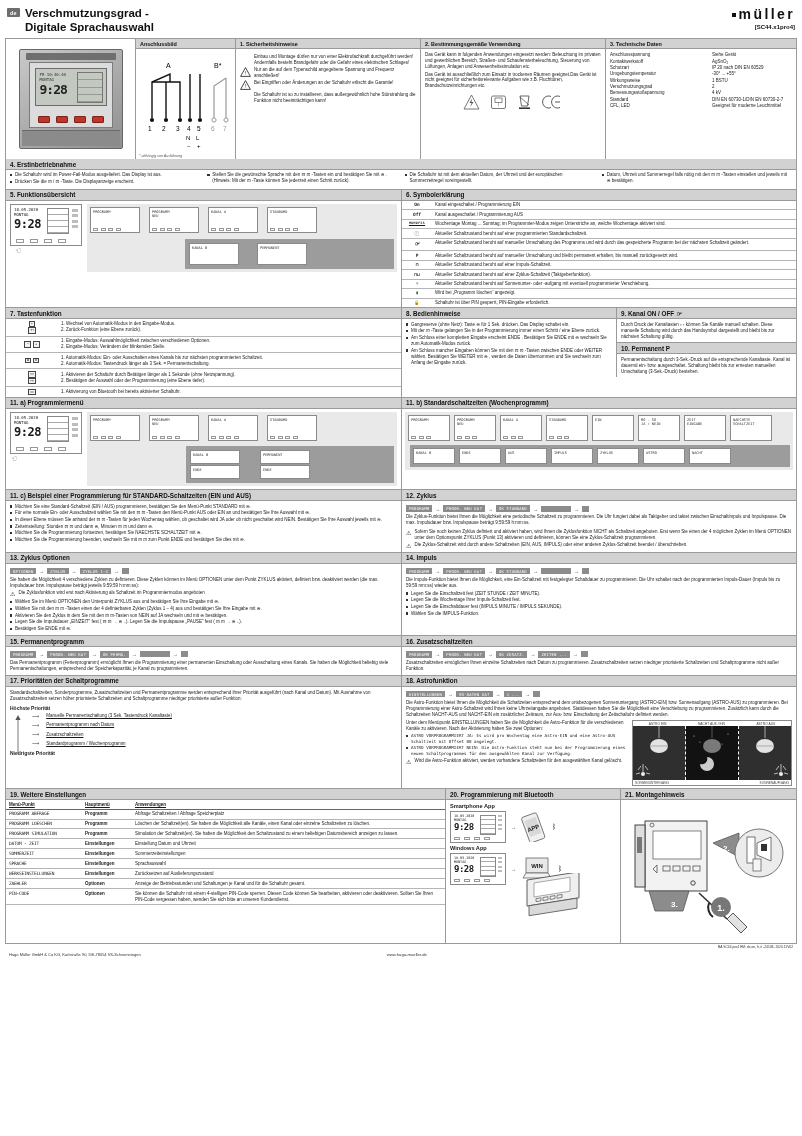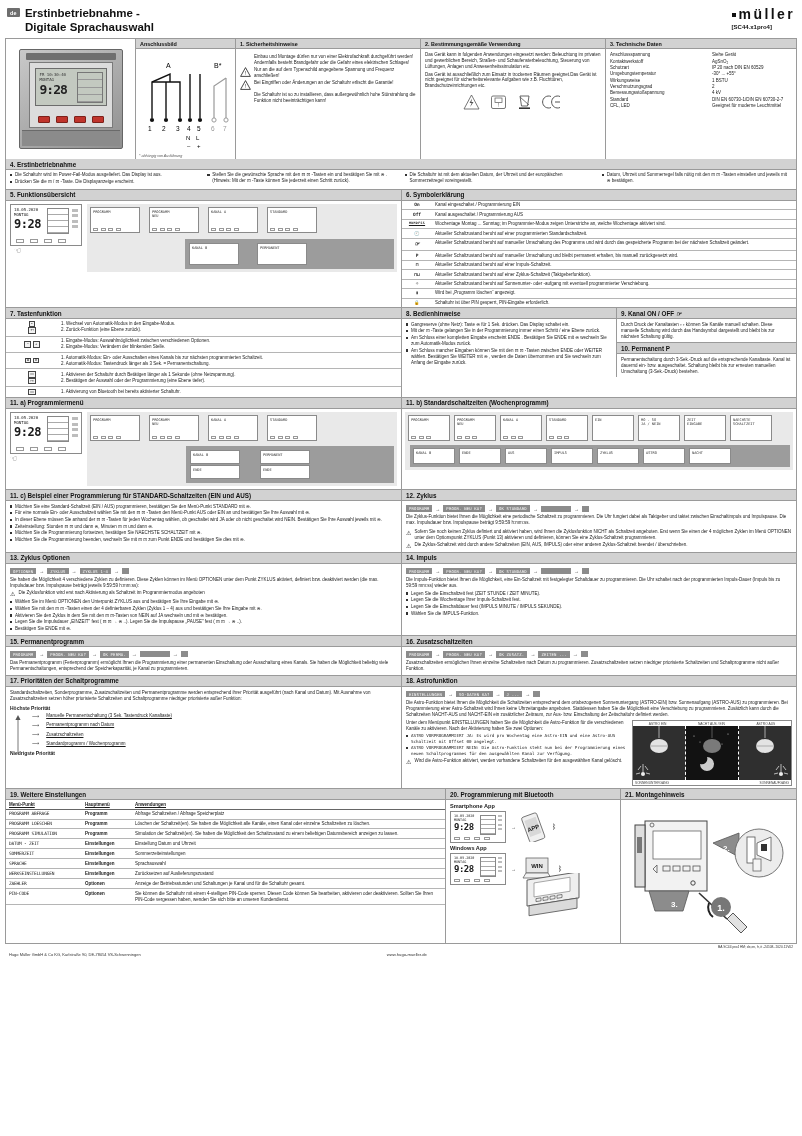--- a/index.html
+++ b/index.html
@@ -16,21 +16,21 @@
   .page { width:802px; height:1136px; padding:4px 5px 0 5px; position:relative; }
 
   
   .hdr { display:flex; align-items:flex-start; justify-content:space-between; padding:2px 2px 4px 2px; }
   .hdr-left { display:flex; align-items:flex-start; gap:5px; }
   .lang-badge {
     background:#6e6e6e; color:#fff; font-size:5.4px; font-weight:bold;
     padding:1.5px 3px; border-radius:1px; margin-top:2px; letter-spacing:.3px;
   }
   .title { font-size:11.5px; font-weight:bold; line-height:1.22; color:#111; }
-  .hdr-right { text-align:left; }
+  .hdr-right { text-align:right; }
   .brand { font-size:14px; font-weight:bold; letter-spacing:2.4px; color:#111; }
   .brand .sq { display:inline-block; width:4px; height:4px; background:#111; vertical-align:middle; margin-right:3px; }
   .model { font-size:6px; font-weight:bold; margin-top:2px; color:#111; }
   .secbar {
     background:#d2d2d2; border-bottom:0.7px solid #9a9a9a;
     font-size:6.3px; font-weight:bold; padding:1.6px 4px; color:#111;
   }
   .secbar.sm { font-size:5.4px; }
 
   
@@ -166,21 +166,21 @@
 </style>
 </head>
 <body>
 
 <div class="page">
 
   <div class="hdr">
     <div class="hdr-left">
       <div class="lang-badge">de</div>
       <div class="title">
-        <div>Erstinbetriebnahme -</div>
+        <div>Verschmutzungsgrad -</div>
         <div>Digitale Sprachauswahl</div>
       </div>
     </div>
     <div class="hdr-right">
       <div class="brand"><span class="sq"></span><span>müller</span></div>
       <div class="model">[SC44.x1pro4]</div>
     </div>
   </div>
 
   <div class="topband">

